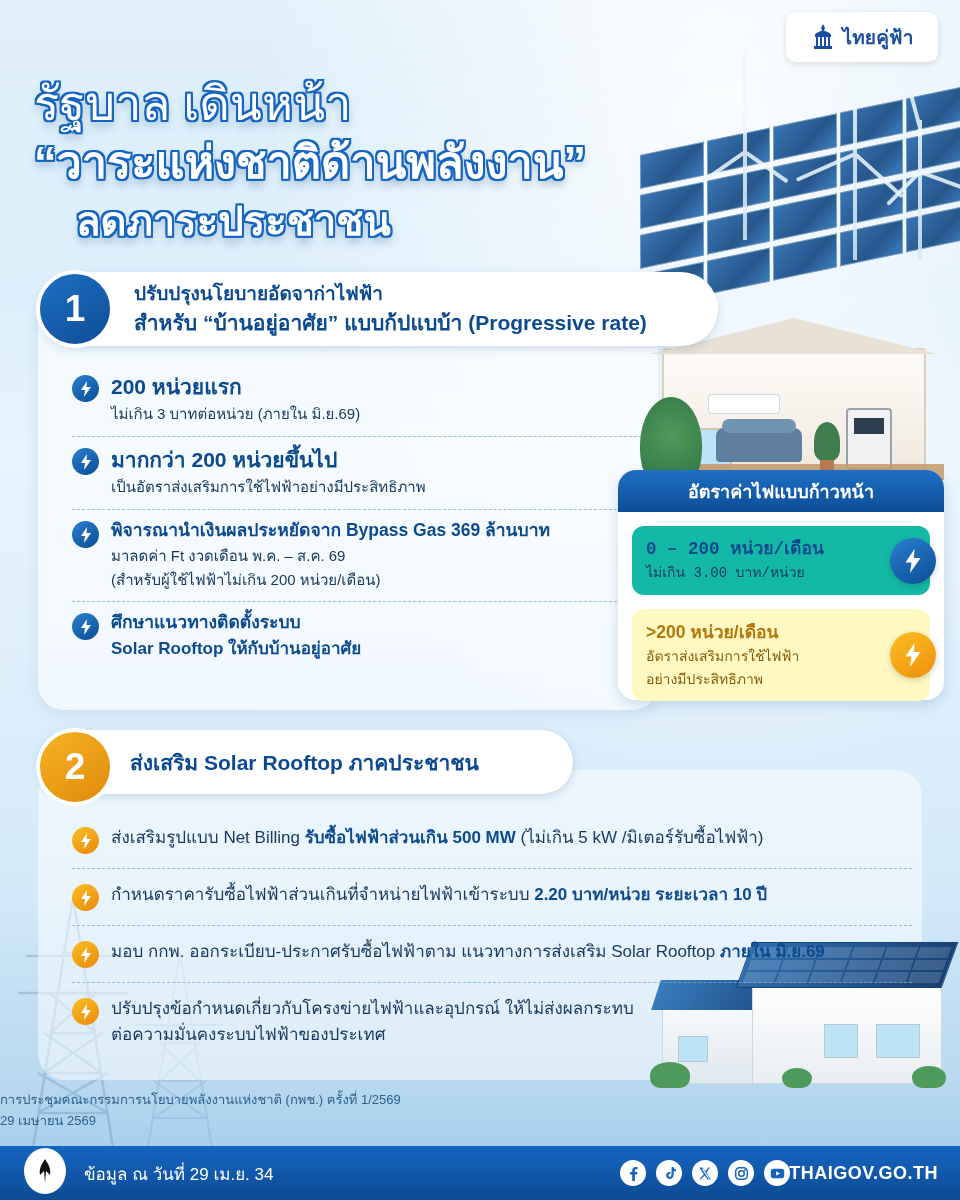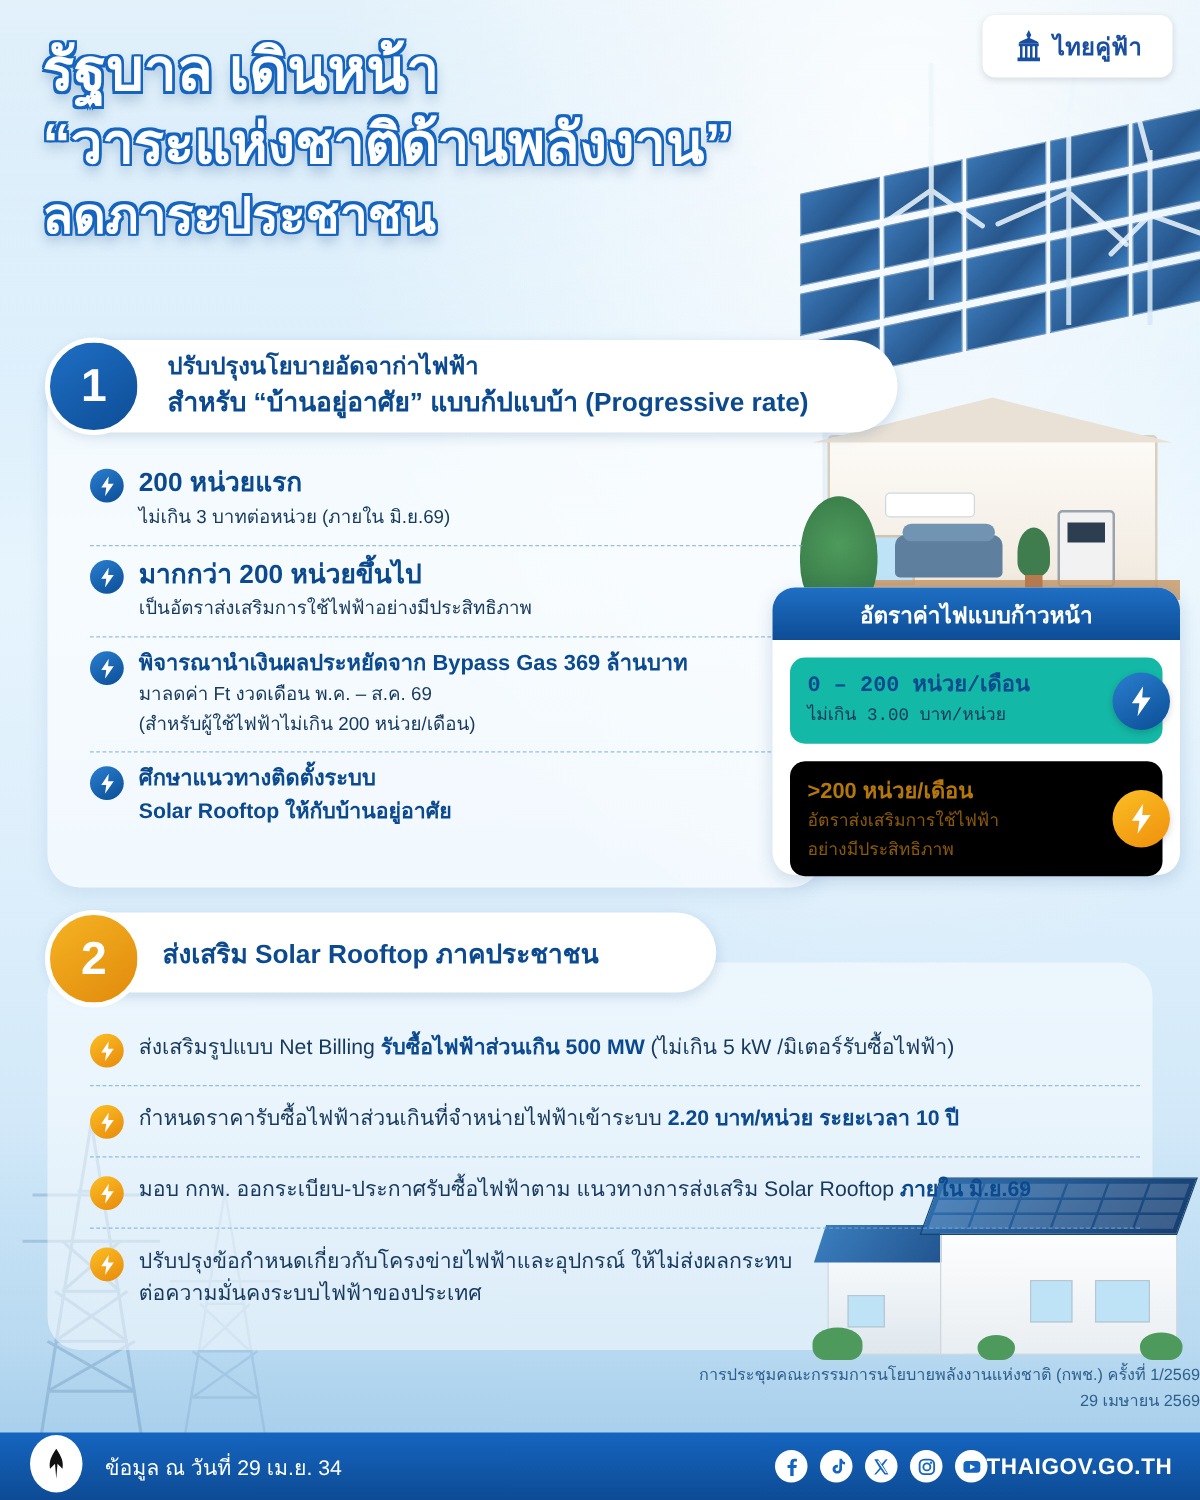--- a/index.html
+++ b/index.html
@@ -55,37 +55,39 @@
     position: absolute; right: 22px; top: 12px;
     width: 152px; height: 50px; border-radius: 10px;
     background: #ffffff; box-shadow: 0 2px 6px rgba(0,0,0,0.12);
     display: flex; align-items: center; justify-content: center; gap: 6px;
   }
   .logo-badge .mark { width: 26px; height: 28px; }
   .logo-badge .txt { color: #1a4fa0; font-size: 19px; font-weight: bold; letter-spacing: .2px; }
 
   .title-wrap { position: absolute; left: 34px; top: 28px; width: 700px; }
   .title-line1 {
-    font-size: 47px; font-weight: bold; color: #ffffff;
+    font-size: 47px; font-weight: normal; color: #ffffff;
     text-shadow: 0 2px 0 #1565c0, 2px 0 0 #1565c0, -2px 0 0 #1565c0, 0 -2px 0 #1565c0,
                  2px 2px 0 #1565c0, -2px 2px 0 #1565c0, 2px -2px 0 #1565c0, -2px -2px 0 #1565c0,
                  0 6px 10px rgba(10,60,120,0.35);
     line-height: 1.18;
+    margin-top: 48px;
   }
   .title-line2 {
     font-size: 45px; font-weight: bold; color: #ffffff; line-height: 1.4;
     text-shadow: 0 2px 0 #1565c0, 2px 0 0 #1565c0, -2px 0 0 #1565c0, 0 -2px 0 #1565c0,
                  2px 2px 0 #1565c0, -2px 2px 0 #1565c0, 2px -2px 0 #1565c0, -2px -2px 0 #1565c0,
                  0 6px 10px rgba(10,60,120,0.35);
   }
   .title-line3 {
     font-size: 40px; font-weight: bold; color: #ffffff; line-height: 1.35;
     text-shadow: 0 2px 0 #1565c0, 2px 0 0 #1565c0, -2px 0 0 #1565c0, 0 -2px 0 #1565c0,
                  2px 2px 0 #1565c0, -2px 2px 0 #1565c0, 2px -2px 0 #1565c0, -2px -2px 0 #1565c0,
                  0 6px 10px rgba(10,60,120,0.35);
+    margin-left: 42px;
   }
 
   
   .card1 {
     position: absolute; left: 38px; top: 300px; width: 620px; height: 410px;
     background: rgba(255,255,255,0.62); border-radius: 26px;
     box-shadow: 0 4px 16px rgba(30,90,150,0.10);
   }
   .head-pill {
     position: absolute; display: flex; align-items: center;
@@ -158,21 +160,21 @@
   .rate-head {
     margin: 0 -14px; height: 42px; border-radius: 18px 18px 0 0;
     background: linear-gradient(180deg,#1f6fc4,#0d4d96);
     color: #fff; font-size: 18px; font-weight: bold;
     display: flex; align-items: center; justify-content: center;
   }
   .rate-row {
     position: relative; margin-top: 14px; border-radius: 12px; padding: 12px 56px 12px 14px;
   }
   .rate-row.blue { background: #14b8a6; font-family: Liberation Mono, monospace; }
-  .rate-row.amber { background: #000000; }
+  .rate-row.amber { background: #fef9c3; }
   .rate-t1 { color: #0c4a8f; font-size: 17.5px; font-weight: bold; line-height: 1.3; }
   .rate-t2 { color: #16395e; font-size: 14px; margin-top: 3px; line-height: 1.4; }
   .rate-t1.amber, .rate-t2.amber { color: #8a5a08; }
   .rate-t1.amber { color: #b4770a; }
   .rate-icon {
     position: absolute; right: -6px; top: 50%; transform: translateY(-50%);
     width: 46px; height: 46px; border-radius: 50%;
     display: flex; align-items: center; justify-content: center;
     box-shadow: 0 2px 6px rgba(0,0,0,0.18);
   }
@@ -215,21 +217,21 @@
     position: absolute; inset: 4px; display: grid; grid-template-columns: repeat(6,1fr); grid-template-rows: repeat(3,1fr); gap: 2px;
   }
   .h2-roof .grid i { background: rgba(255,255,255,0.16); }
   .h2-left { position: absolute; left: 12px; bottom: 0; width: 110px; height: 80px; background: linear-gradient(180deg,#f7fafc,#dfe7ed); border:1px solid #cfd8de; }
   .h2-left-roof { position:absolute; left: 6px; bottom: 74px; width: 122px; height: 30px; background: linear-gradient(110deg,#3a7cbd,#1d4e86); transform: skewX(-18deg); }
   .h2-win { position:absolute; background:#bfe3f6; border:1px solid #b6c6d2; }
   .shrub { position:absolute; bottom:-4px; width: 40px; height: 26px; background:#4e9a5c; border-radius: 50% 50% 10px 10px; }
 
   
   .footnote {
-    position: absolute; left: 0; right: 0; bottom: 68px; text-align: right;
+    position: absolute; left: 0; right: 0; bottom: 68px; text-align: left;
     color: #2f5f8c; font-size: 13px; line-height: 1.6;
   }
 
   
   .footer {
     position: absolute; left: 0; bottom: 0; width: 100%; height: 54px;
     background: linear-gradient(180deg,#1565c0,#0d4b94);
     display: flex; align-items: center;
   }
   .ribbon {

